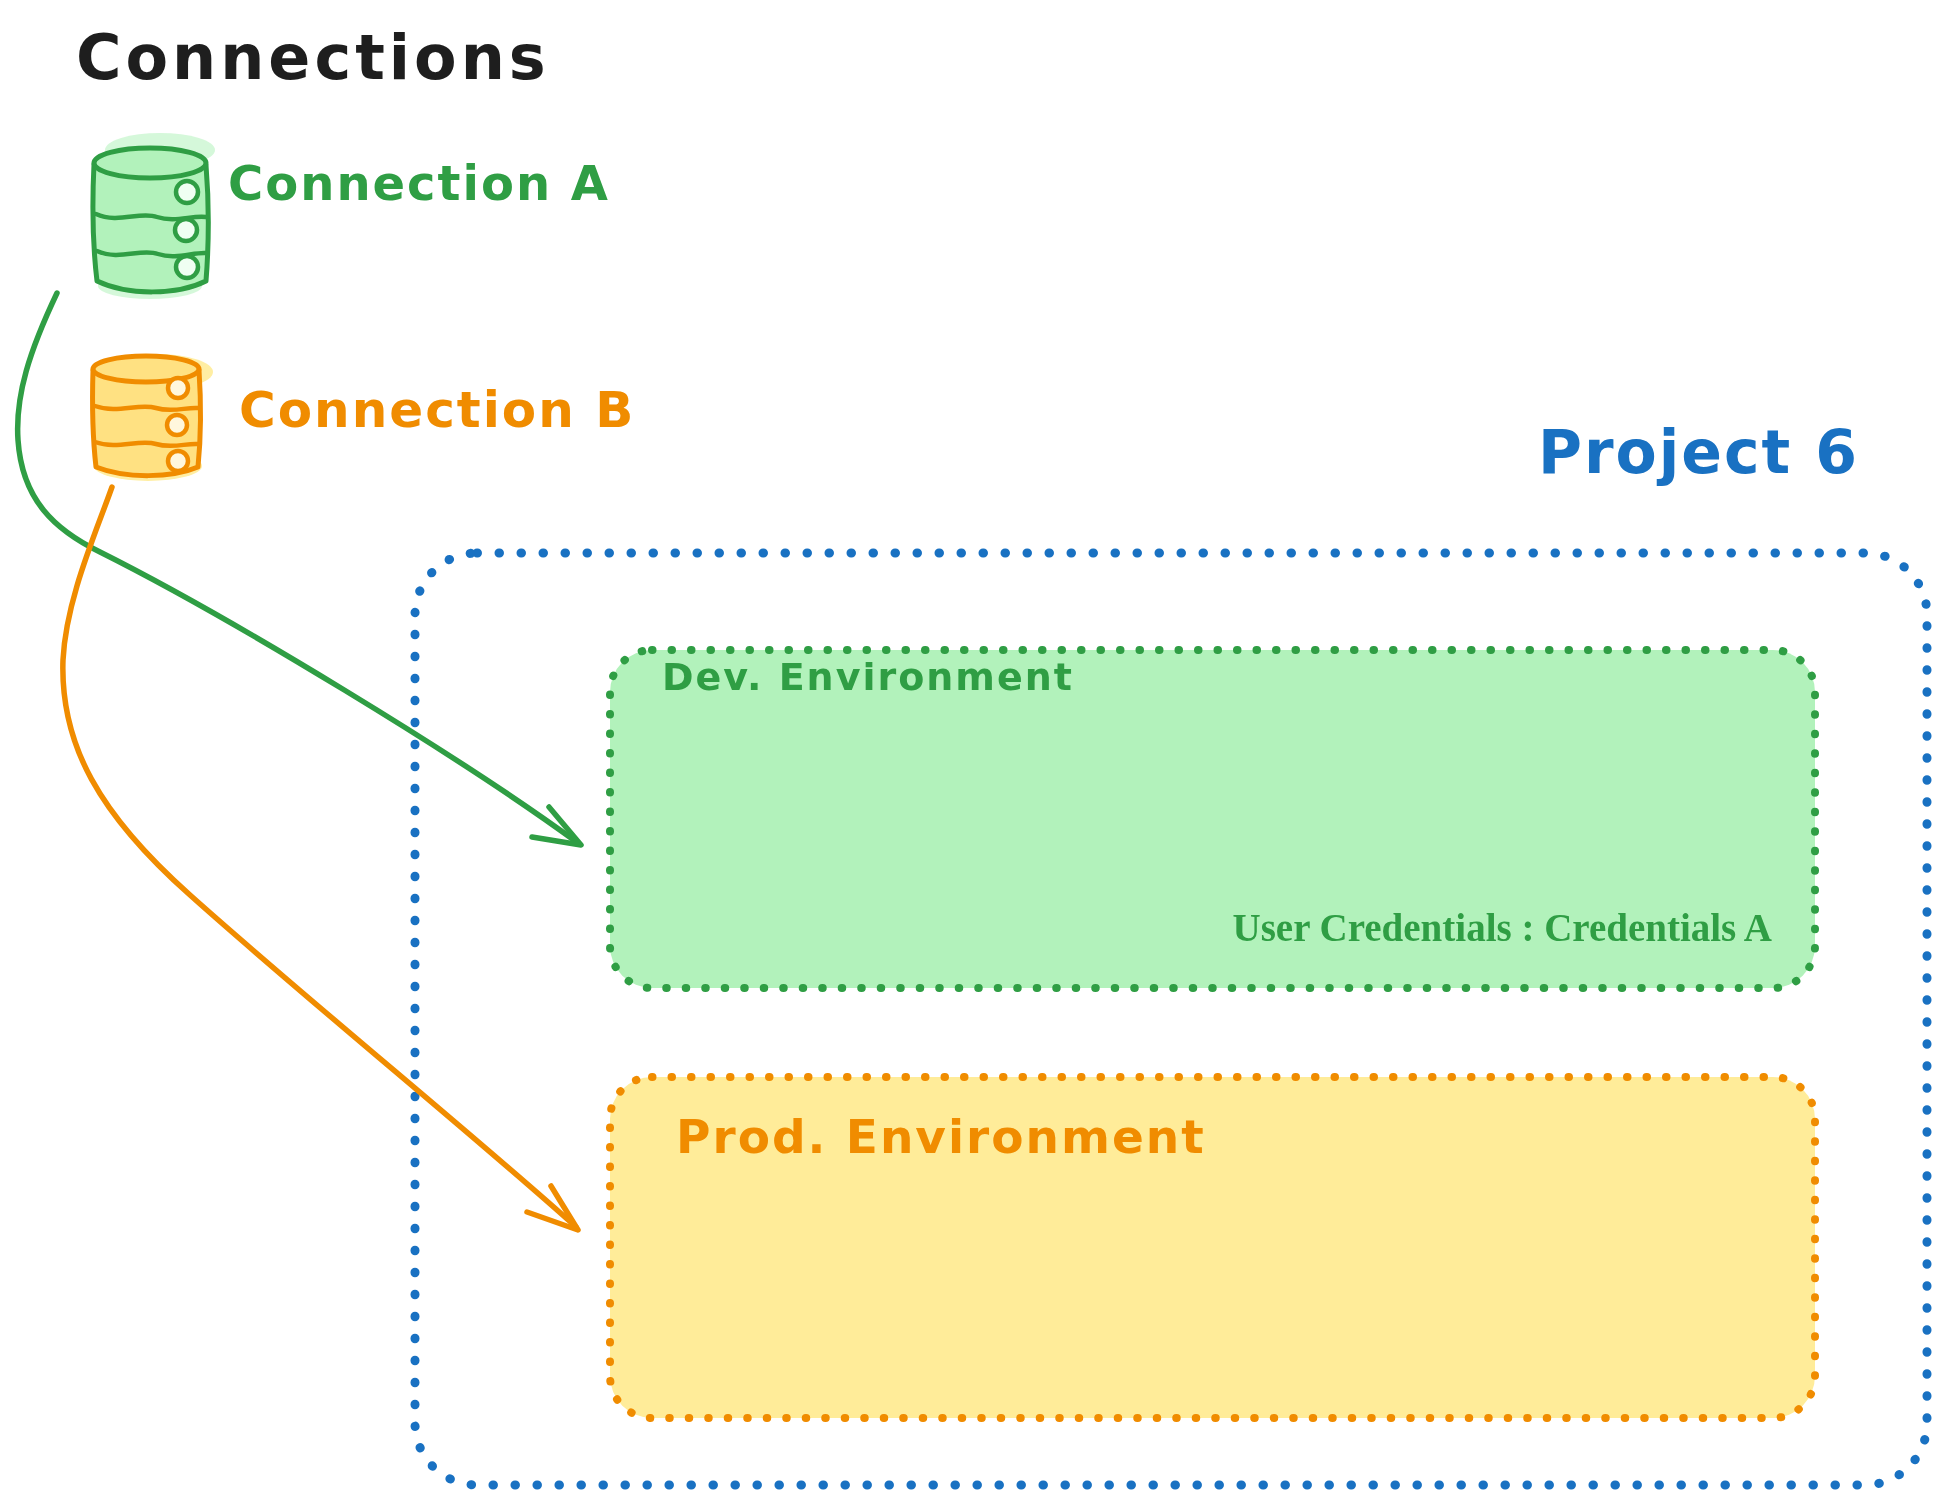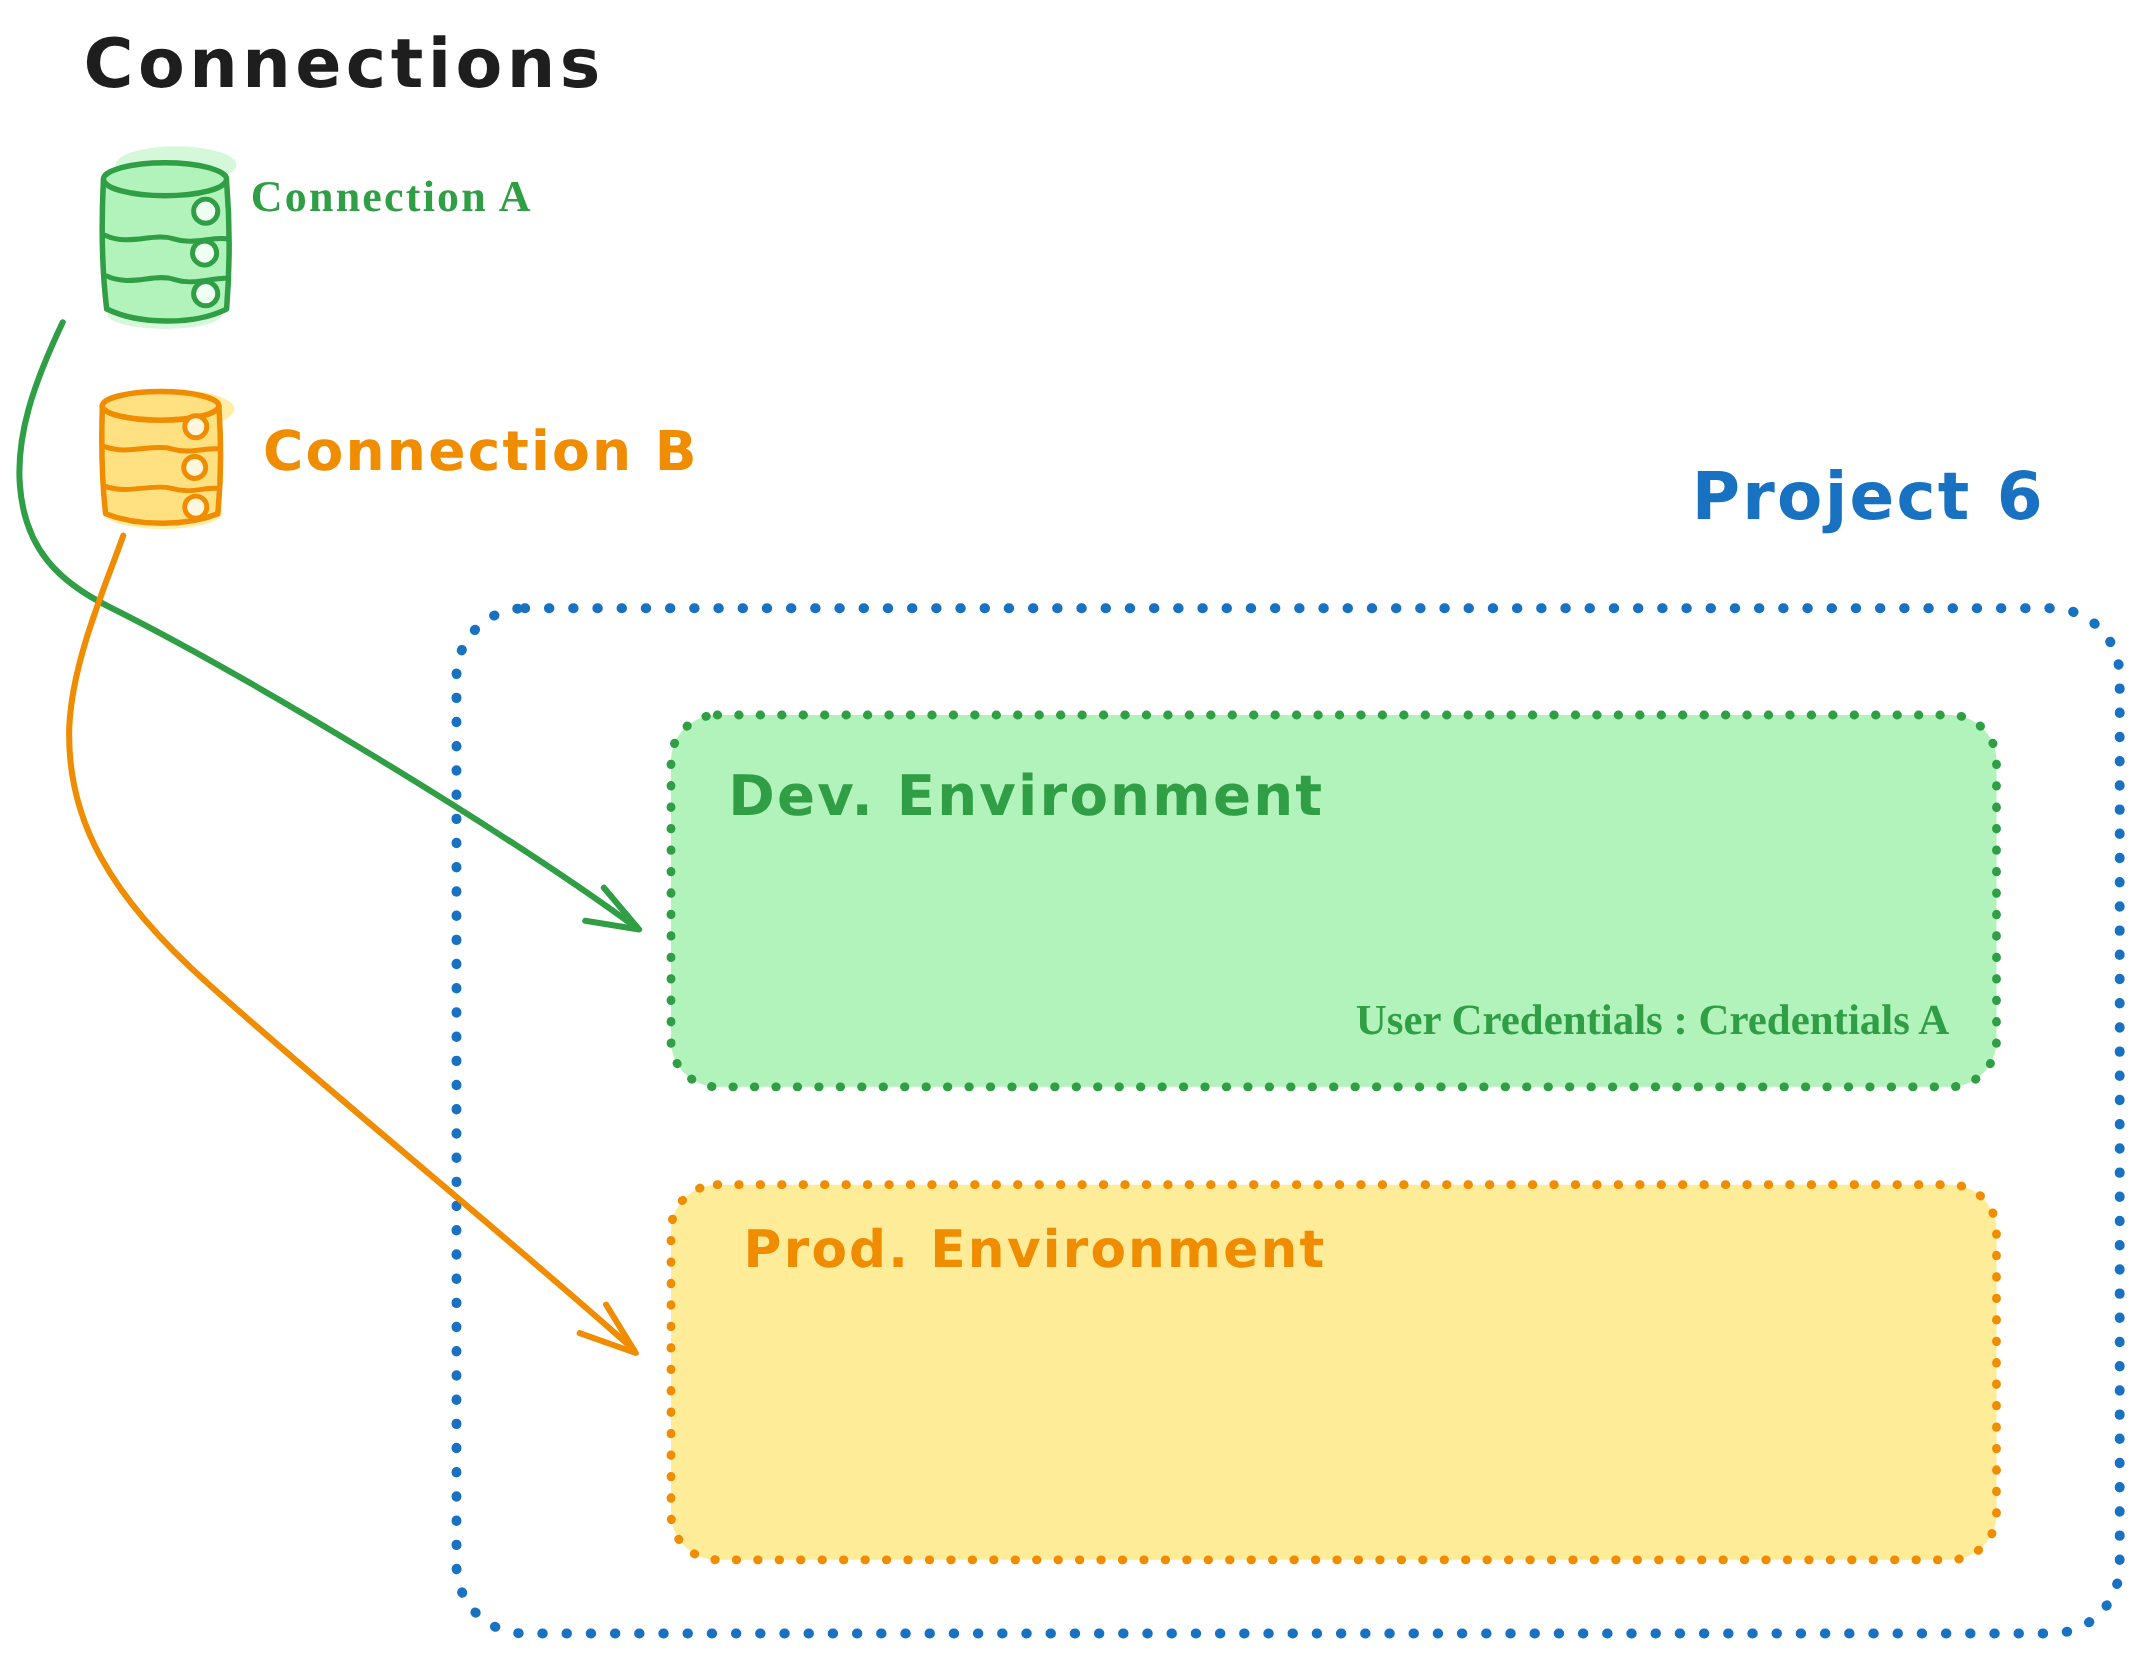--- a/index.html
+++ b/index.html
@@ -15,24 +15,24 @@
   .scene { position: absolute; inset: 0; }
   .label { position: absolute; white-space: nowrap; line-height: 1.15; }
   .hand { font-weight: 700; letter-spacing: 2px; }
   .mono { font-family: Liberation Serif, serif; font-weight: 700; letter-spacing: 0; }
   .c-dark   { color: #1e1e1e; }
   .c-green  { color: #2f9e44; }
   .c-orange { color: #f08c00; }
   .c-blue   { color: #1971c2; }
 
   .diagram-title   { left: 76px;  top: 22px;   font-size: 62px; letter-spacing: 4px; }
-  .conn-a-label    { left: 228px; top: 156px;  font-size: 40px; font-family: Liberation Serif, serif; }
+  .conn-a-label    { left: 228px; top: 156px;  font-size: 48px; }
   .conn-b-label    { left: 239px; top: 382px;  font-size: 50px; }
   .project-title   { left: 1538px; top: 418px; font-size: 60px; }
-  .dev-title       { left: 662px; top: 696px;  font-size: 51px; }
+  .dev-title       { left: 662px; top: 656px;  font-size: 38px; }
   .dev-cred        { left: 610px; top: 906px;  width: 1162px; text-align: right; font-size: 39px; }
   .prod-title      { left: 676px; top: 1110px; font-size: 47px; }
   .prod-cred       { left: 610px; top: 1326px; width: 1166px; text-align: right; font-size: 39px; }
 </style>
 </head>
 <body>
 
 <div class="canvas">
 
   <svg class="scene" width="1948" height="1506" viewBox="0 0 1948 1506">

